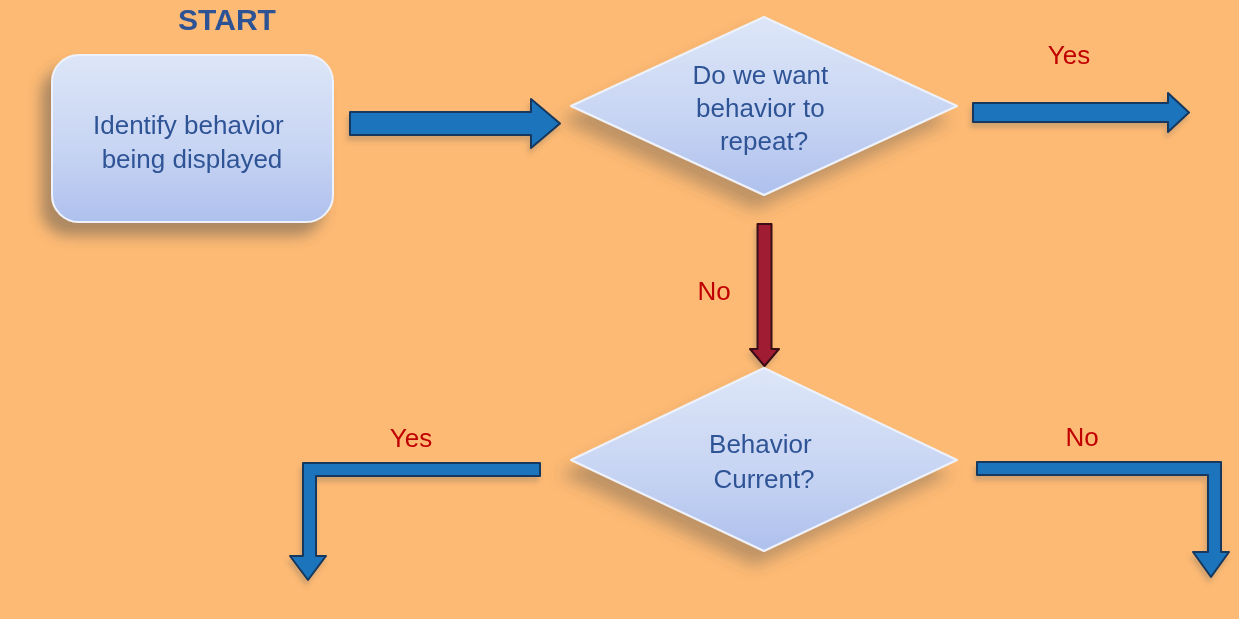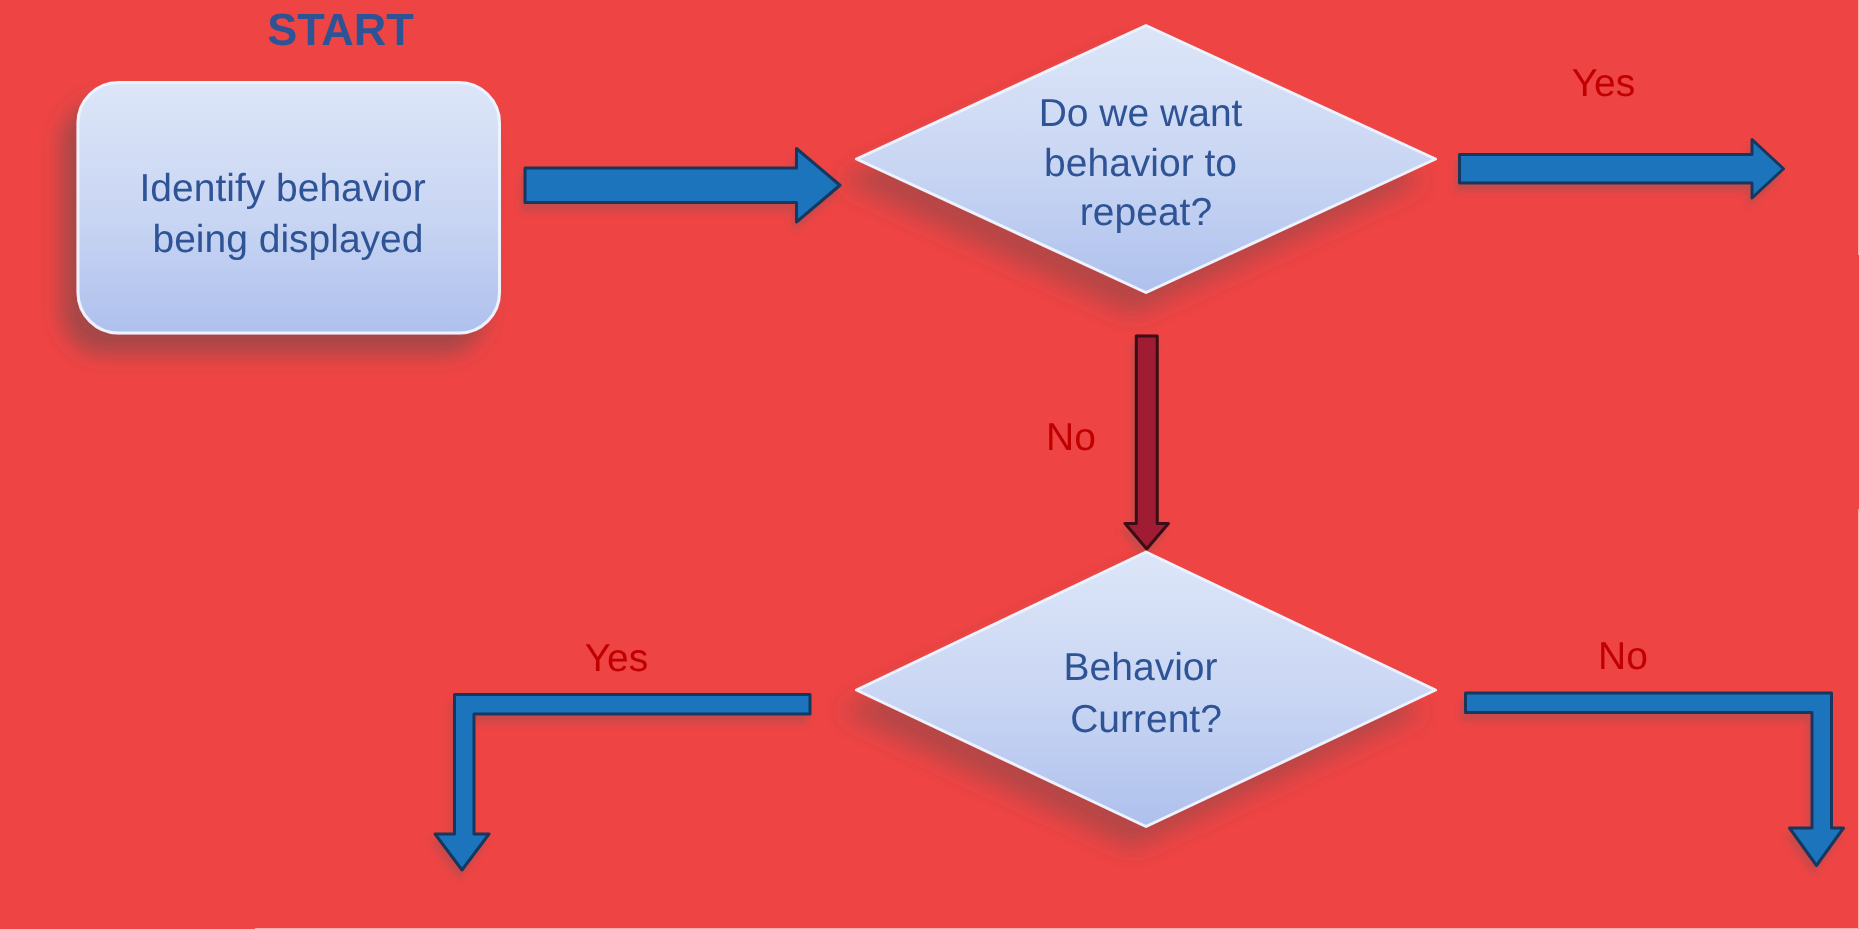--- a/index.html
+++ b/index.html
@@ -4,21 +4,21 @@
 <style>
   html, body {
     margin: 0;
     padding: 0;
     background: #ffffff;
   }
   .canvas {
     position: relative;
     width: 1239px;
     height: 619px;
-    background: #ef4444;
+    background: #fdba74;
     overflow: hidden;
     font-family: "Liberation Sans", sans-serif;
   }
   svg { display: block; }
   .start-text {
     font-family: "Liberation Sans", sans-serif;
     font-size: 30px;
     font-weight: 600;
     fill: #2E5395;
   }

